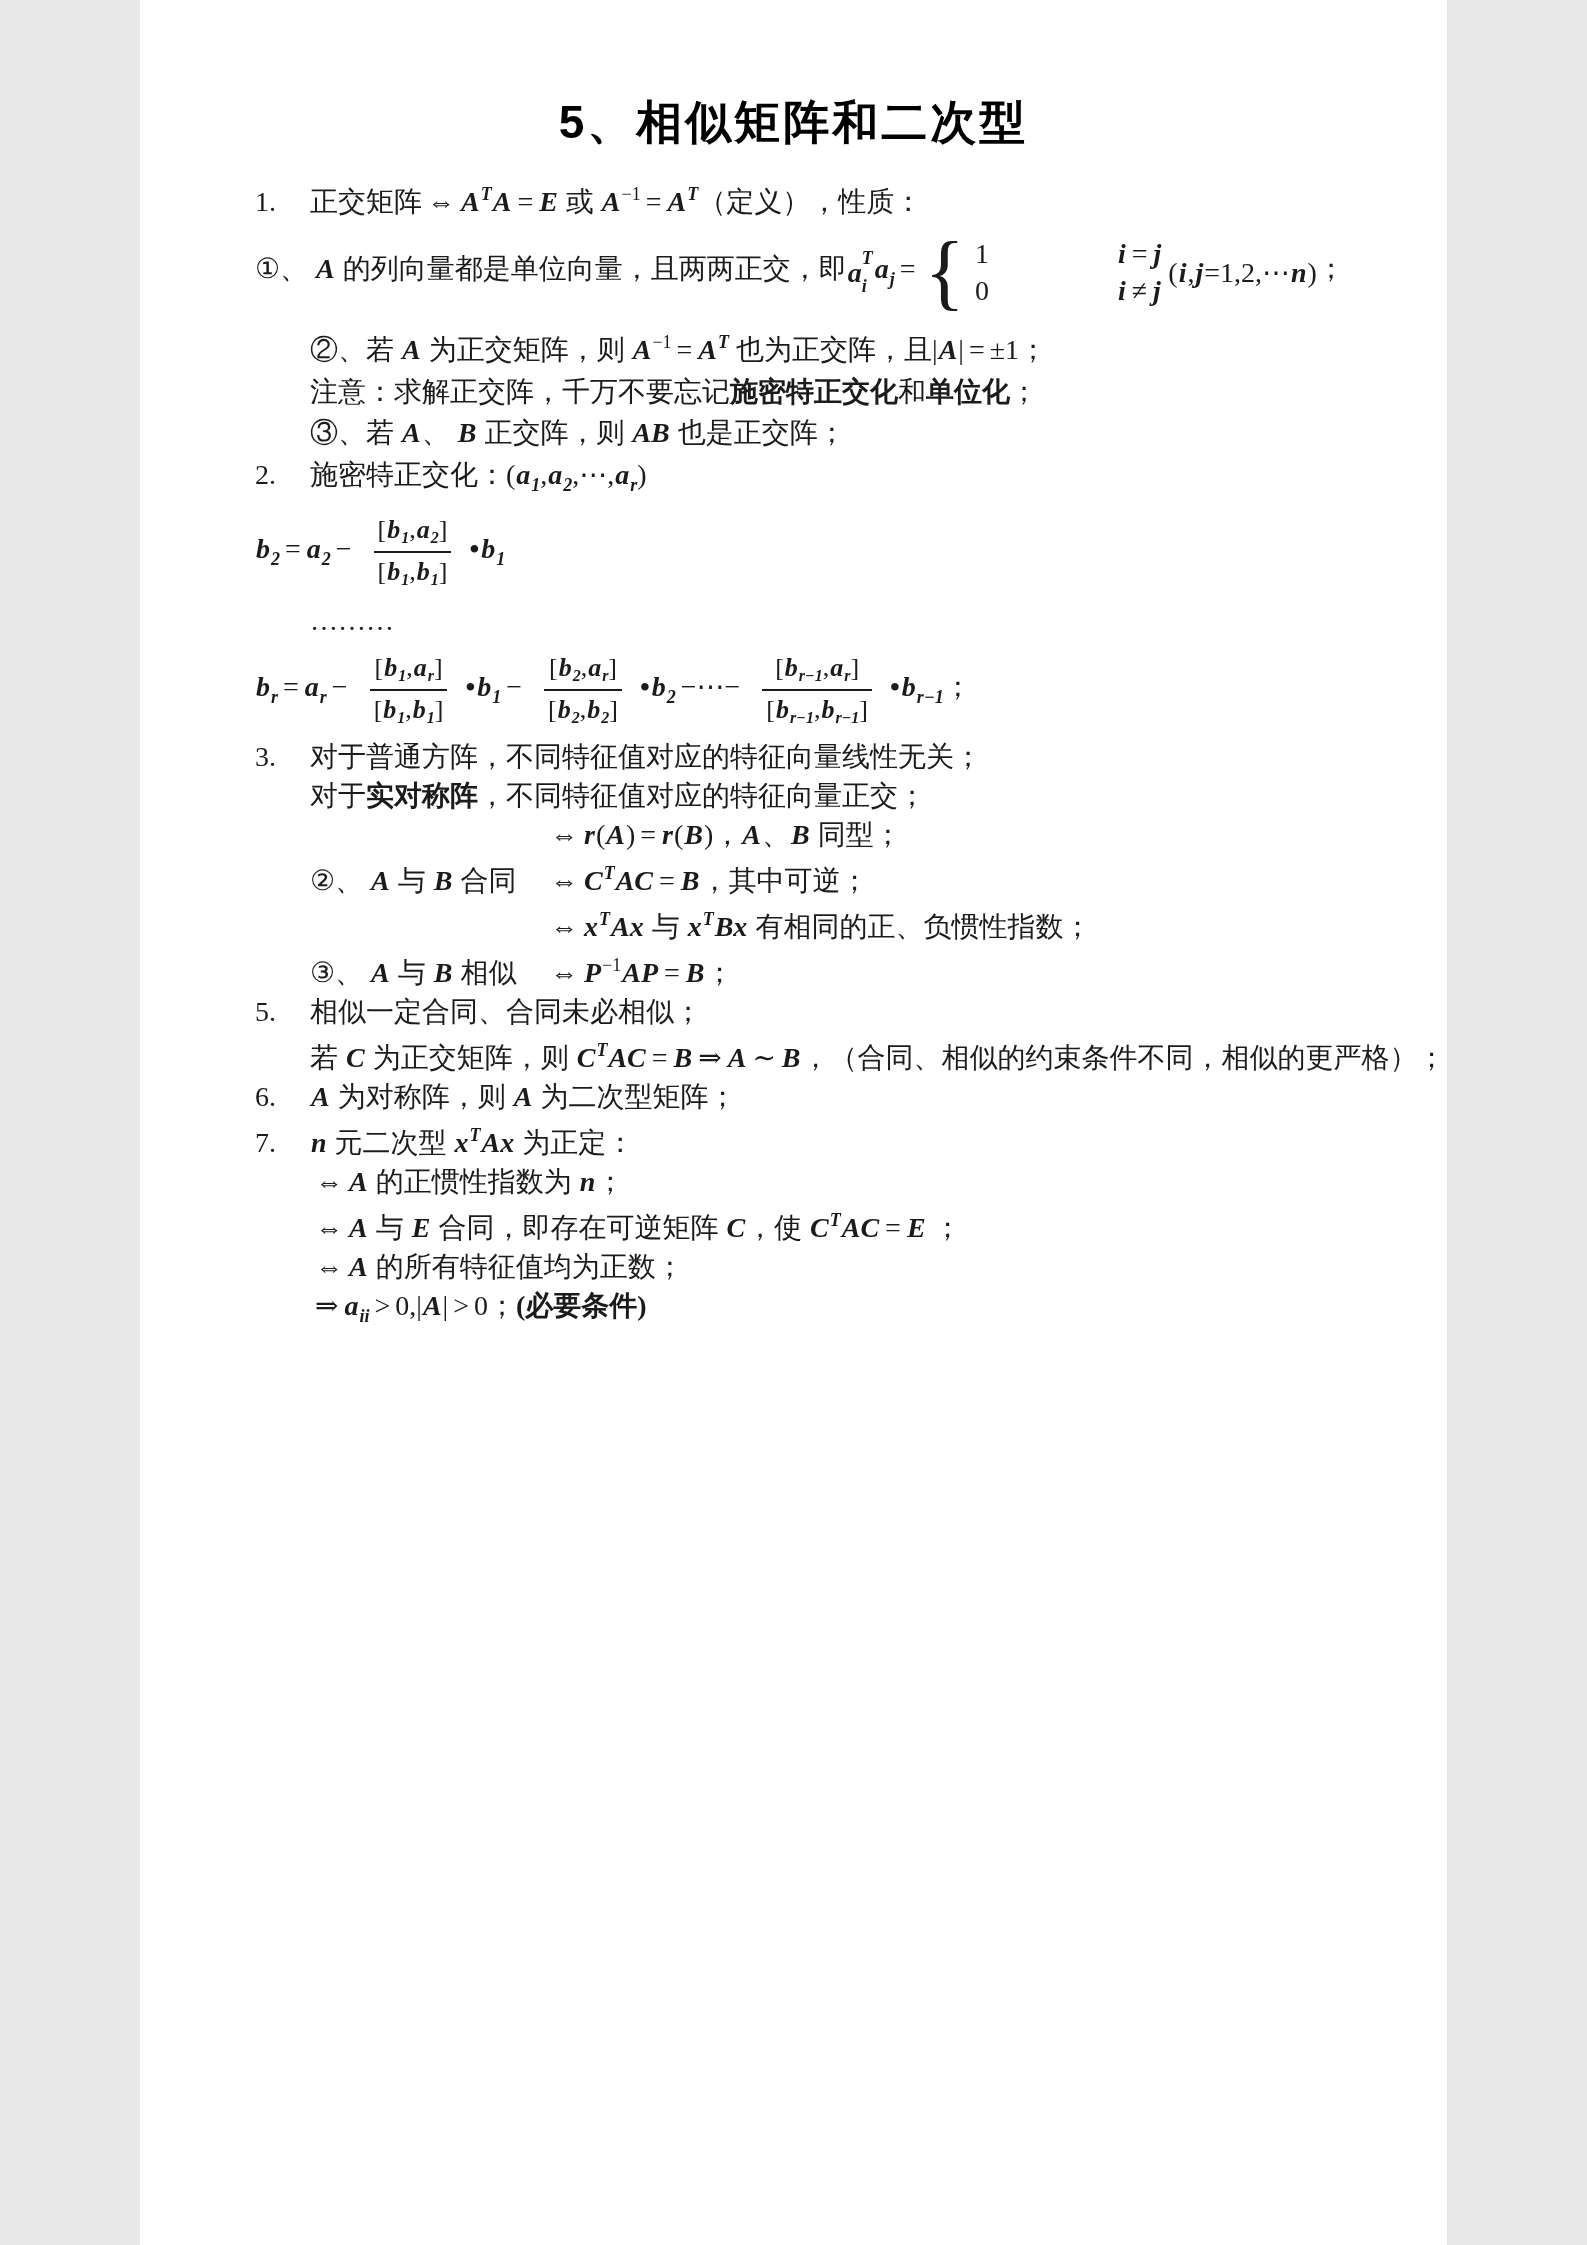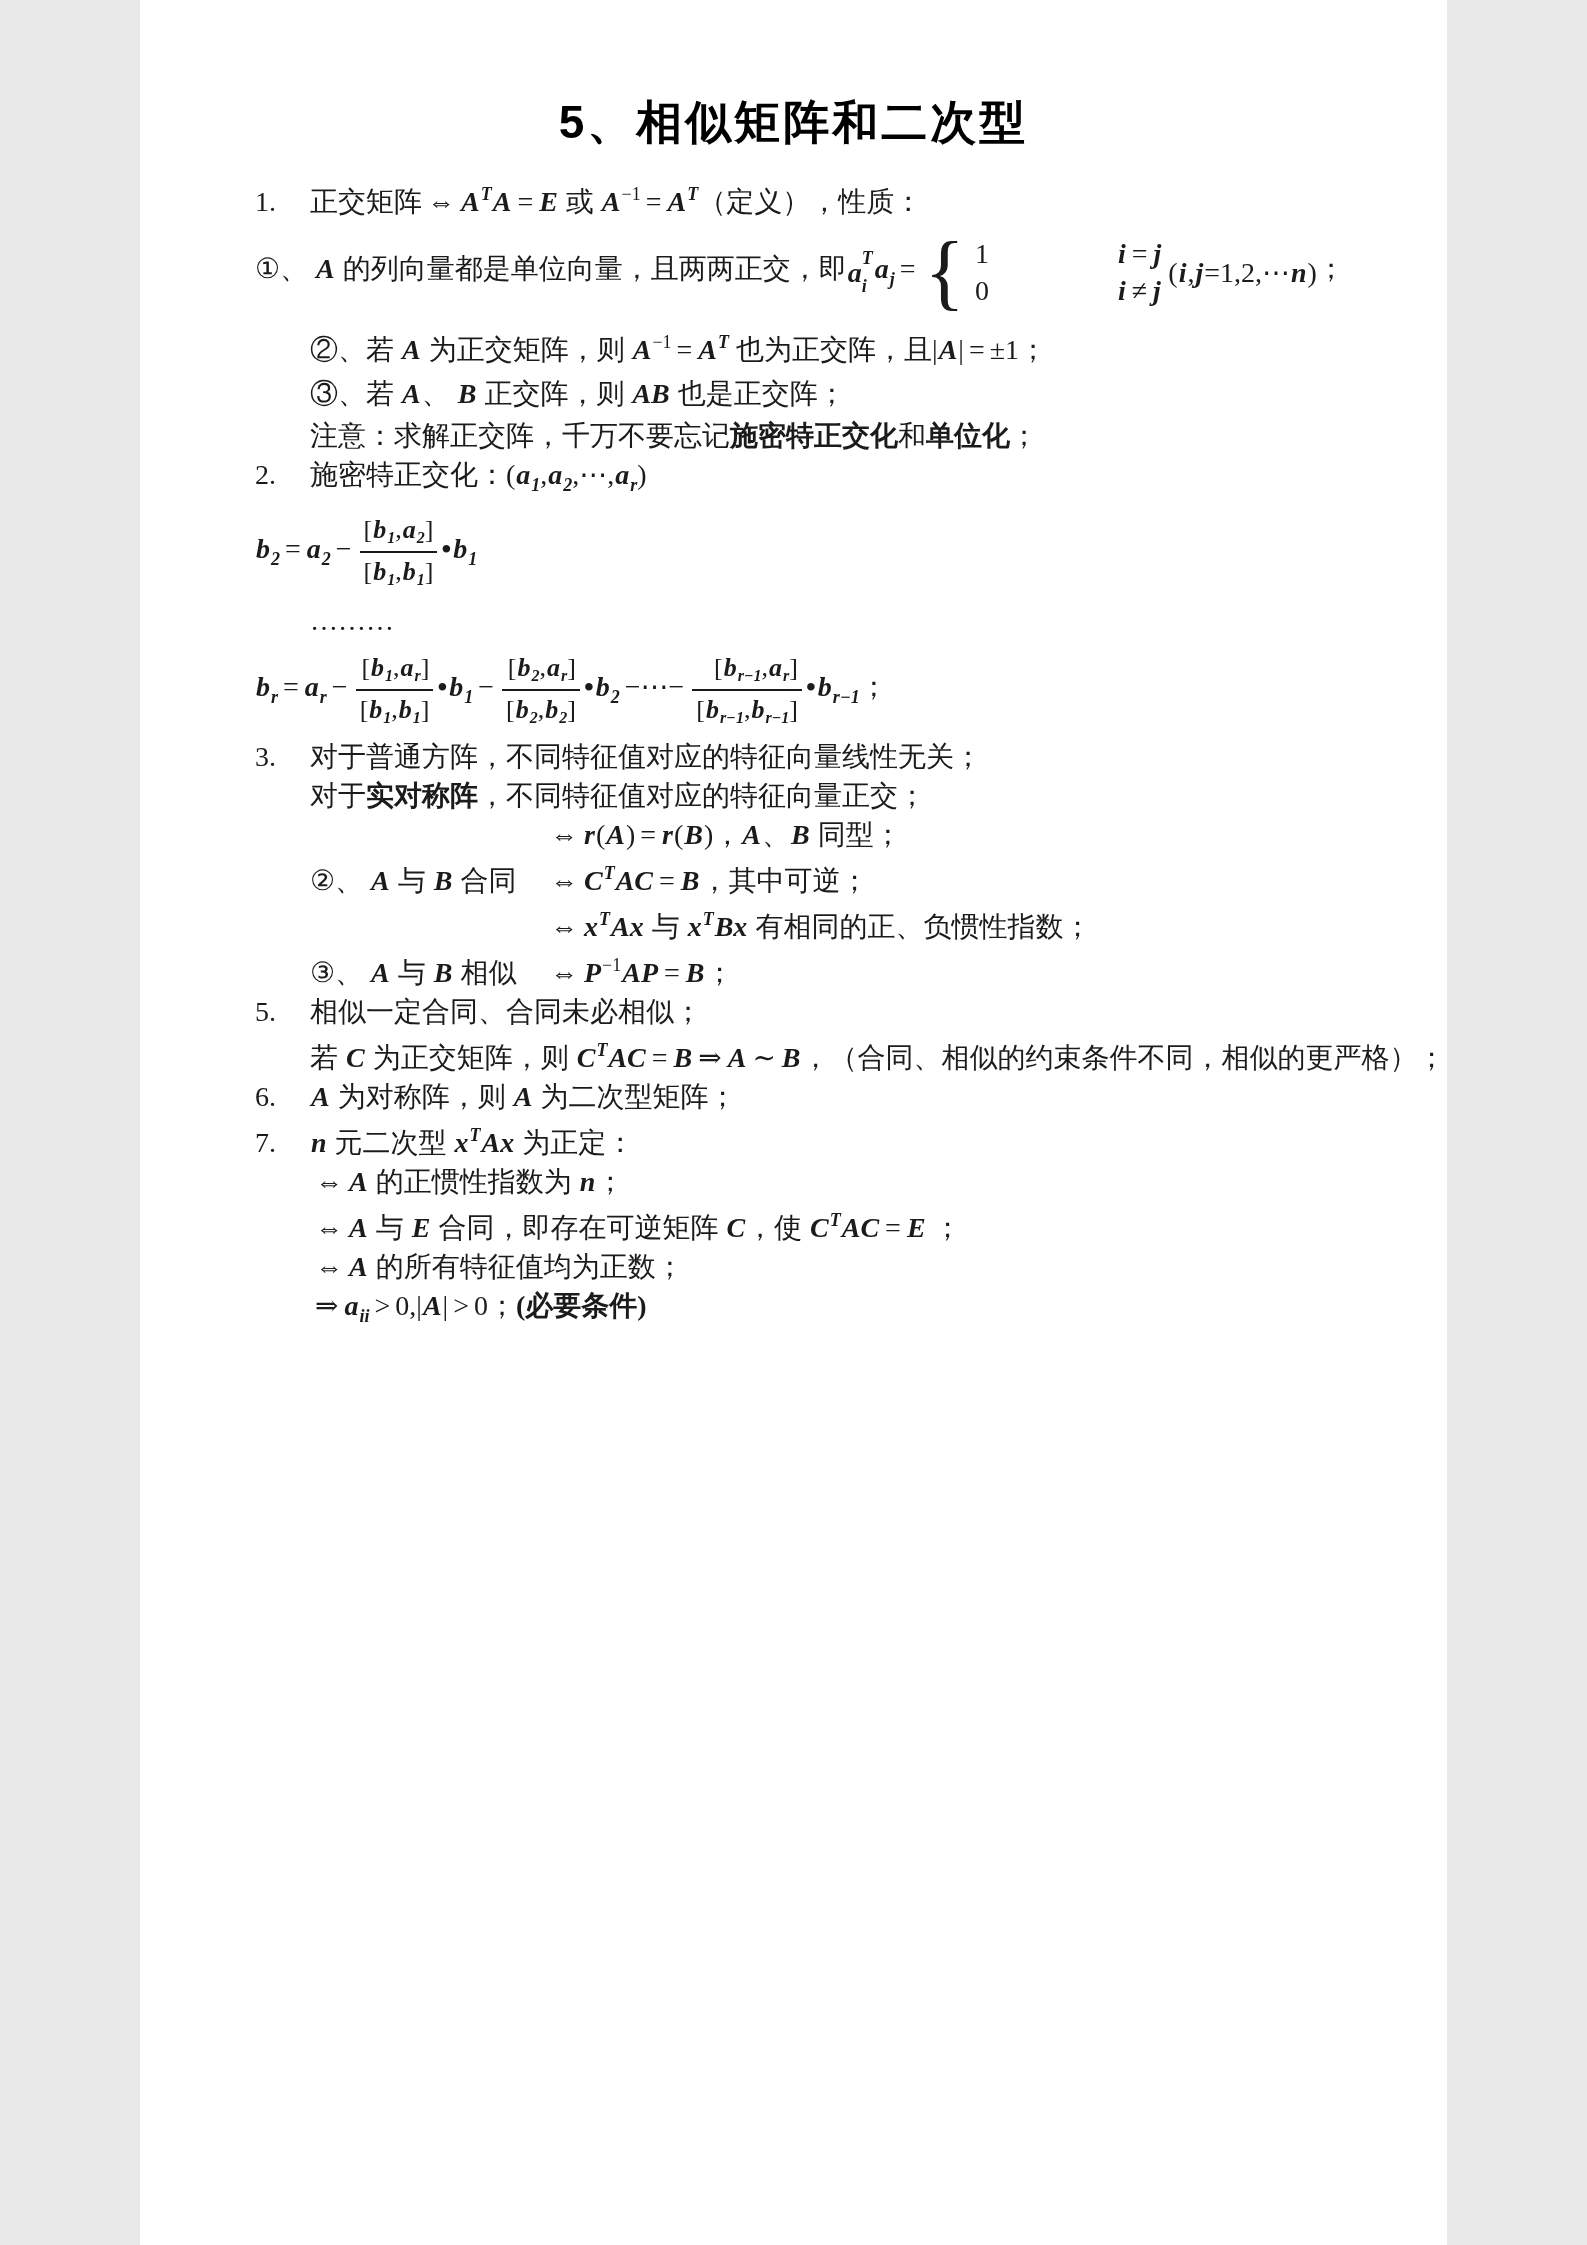--- a/index.html
+++ b/index.html
@@ -40,22 +40,22 @@
   .seg.cnb { font-weight:700; }
   .seg.m { font-style:italic; font-weight:700; padding:0 1px; }
   .seg.u { font-weight:400; }
   .seg.op { padding:0 5px; }
   .seg.dot { font-weight:700; padding:0 1px; }
   .seg.sup { font-size:18px; vertical-align:11px; padding:0; }
   .seg.sub { font-size:18px; vertical-align:-7px; padding:0; }
   .frac {
     display:inline-block;
     vertical-align:middle;
-    text-align:right;
-    margin:0 3px;
+    text-align:center;
+    margin:0 17px;
     font-size:26px;
     line-height:1.25;
   }
   .frac .fn { display:block; border-bottom:2px solid #1b1b1b; padding:1px 4px 3px; }
   .frac .fd { display:block; padding:3px 4px 1px; }
   .frac .seg.sub { font-size:16px; vertical-align:-5px; }
   .ss {
     display:inline-flex;
     align-items:center;
     vertical-align:middle;
@@ -107,22 +107,22 @@
             <div class="crow"><span class="seg u">1</span></div>
             <div class="crow"><span class="seg u">0</span></div>
           </span>
           <span class="ccol c2">
             <div class="crow"><span class="seg m">i</span><span class="seg op">=</span><span class="seg m">j</span></div>
             <div class="crow"><span class="seg m">i</span><span class="seg op">≠</span><span class="seg m">j</span></div>
           </span>
           <span class="ctail"><span class="seg u">(</span><span class="seg m">i</span><span class="seg u">,</span><span class="seg m">j</span><span class="seg u">=1,2,⋯</span><span class="seg m">n</span><span class="seg u">)</span></span>
         </span><span class="seg cn">；</span></div>
       <div class="line sp ind1"><span class="seg cn">②、若 </span><span class="seg m">A</span><span class="seg cn"> 为正交矩阵，则 </span><span class="seg m">A</span><span class="seg u sup">−1</span><span class="seg op">=</span><span class="seg m">A</span><span class="seg m sup">T</span><span class="seg cn"> 也为正交阵，且</span><span class="seg u">|</span><span class="seg m">A</span><span class="seg u">|</span><span class="seg op">=</span><span class="seg u">±1</span><span class="seg cn">；</span></div>
+      <div class="line ind1"><span class="seg cn">注意：求解正交阵，千万不要忘记</span><span class="seg cnb">施密特正交化</span><span class="seg cn">和</span><span class="seg cnb">单位化</span><span class="seg cn">；</span></div>
       <div class="line sp ind1"><span class="seg cn">③、若 </span><span class="seg m">A</span><span class="seg cn">、 </span><span class="seg m">B</span><span class="seg cn"> 正交阵，则 </span><span class="seg m">AB</span><span class="seg cn"> 也是正交阵；</span></div>
-      <div class="line ind1"><span class="seg cn">注意：求解正交阵，千万不要忘记</span><span class="seg cnb">施密特正交化</span><span class="seg cn">和</span><span class="seg cnb">单位化</span><span class="seg cn">；</span></div>
       <div class="line"><span class="num">2.</span><span class="seg cn">施密特正交化：</span><span class="seg u">(</span><span class="seg m">a</span><span class="seg m sub">1</span><span class="seg u">,</span><span class="seg m">a</span><span class="seg m sub">2</span><span class="seg u">,⋯,</span><span class="seg m">a</span><span class="seg m sub">r</span><span class="seg u">)</span></div>
       <div class="line tall ind1"><span class="seg m">b</span><span class="seg m sub">2</span><span class="seg op">=</span><span class="seg m">a</span><span class="seg m sub">2</span><span class="seg op">−</span><span class="frac"><span class="fn"><span class="seg u">[</span><span class="seg m">b</span><span class="seg m sub">1</span><span class="seg u">,</span><span class="seg m">a</span><span class="seg m sub">2</span><span class="seg u">]</span></span><span class="fd"><span class="seg u">[</span><span class="seg m">b</span><span class="seg m sub">1</span><span class="seg u">,</span><span class="seg m">b</span><span class="seg m sub">1</span><span class="seg u">]</span></span></span><span class="seg dot">•</span><span class="seg m">b</span><span class="seg m sub">1</span></div>
       <div class="line sp ind1"><span class="seg cn">………</span></div>
       <div class="line tall ind1"><span class="seg m">b</span><span class="seg m sub">r</span><span class="seg op">=</span><span class="seg m">a</span><span class="seg m sub">r</span><span class="seg op">−</span><span class="frac"><span class="fn"><span class="seg u">[</span><span class="seg m">b</span><span class="seg m sub">1</span><span class="seg u">,</span><span class="seg m">a</span><span class="seg m sub">r</span><span class="seg u">]</span></span><span class="fd"><span class="seg u">[</span><span class="seg m">b</span><span class="seg m sub">1</span><span class="seg u">,</span><span class="seg m">b</span><span class="seg m sub">1</span><span class="seg u">]</span></span></span><span class="seg dot">•</span><span class="seg m">b</span><span class="seg m sub">1</span><span class="seg op">−</span><span class="frac"><span class="fn"><span class="seg u">[</span><span class="seg m">b</span><span class="seg m sub">2</span><span class="seg u">,</span><span class="seg m">a</span><span class="seg m sub">r</span><span class="seg u">]</span></span><span class="fd"><span class="seg u">[</span><span class="seg m">b</span><span class="seg m sub">2</span><span class="seg u">,</span><span class="seg m">b</span><span class="seg m sub">2</span><span class="seg u">]</span></span></span><span class="seg dot">•</span><span class="seg m">b</span><span class="seg m sub">2</span><span class="seg op">−⋯−</span><span class="frac"><span class="fn"><span class="seg u">[</span><span class="seg m">b</span><span class="seg m sub">r−1</span><span class="seg u">,</span><span class="seg m">a</span><span class="seg m sub">r</span><span class="seg u">]</span></span><span class="fd"><span class="seg u">[</span><span class="seg m">b</span><span class="seg m sub">r−1</span><span class="seg u">,</span><span class="seg m">b</span><span class="seg m sub">r−1</span><span class="seg u">]</span></span></span><span class="seg dot">•</span><span class="seg m">b</span><span class="seg m sub">r−1</span><span class="seg cn">；</span></div>
       <div class="line"><span class="num">3.</span><span class="seg cn">对于普通方阵，不同特征值对应的特征向量线性无关；</span></div>
       <div class="line ind1"><span class="seg cn">对于</span><span class="seg cnb">实对称阵</span><span class="seg cn">，不同特征值对应的特征向量正交；</span></div>
       <div class="line ind2"><span class="seg op">⇔</span><span class="seg m">r</span><span class="seg u">(</span><span class="seg m">A</span><span class="seg u">)</span><span class="seg op">=</span><span class="seg m">r</span><span class="seg u">(</span><span class="seg m">B</span><span class="seg u">)</span><span class="seg cn">，</span><span class="seg m">A</span><span class="seg cn">、</span><span class="seg m">B</span><span class="seg cn"> 同型；</span></div>
       <div class="line ind1"><span class="lbl"><span class="seg cn">②、 </span><span class="seg m">A</span><span class="seg cn"> 与 </span><span class="seg m">B</span><span class="seg cn"> 合同</span></span><span class="seg op">⇔</span><span class="seg m">C</span><span class="seg m sup">T</span><span class="seg m">AC</span><span class="seg op">=</span><span class="seg m">B</span><span class="seg cn">，其中可逆；</span></div>
       <div class="line ind2"><span class="seg op">⇔</span><span class="seg m">x</span><span class="seg m sup">T</span><span class="seg m">Ax</span><span class="seg cn"> 与 </span><span class="seg m">x</span><span class="seg m sup">T</span><span class="seg m">Bx</span><span class="seg cn"> 有相同的正、负惯性指数；</span></div>
       <div class="line ind1"><span class="lbl"><span class="seg cn">③、 </span><span class="seg m">A</span><span class="seg cn"> 与 </span><span class="seg m">B</span><span class="seg cn"> 相似</span></span><span class="seg op">⇔</span><span class="seg m">P</span><span class="seg u sup">−1</span><span class="seg m">AP</span><span class="seg op">=</span><span class="seg m">B</span><span class="seg cn">；</span></div>

